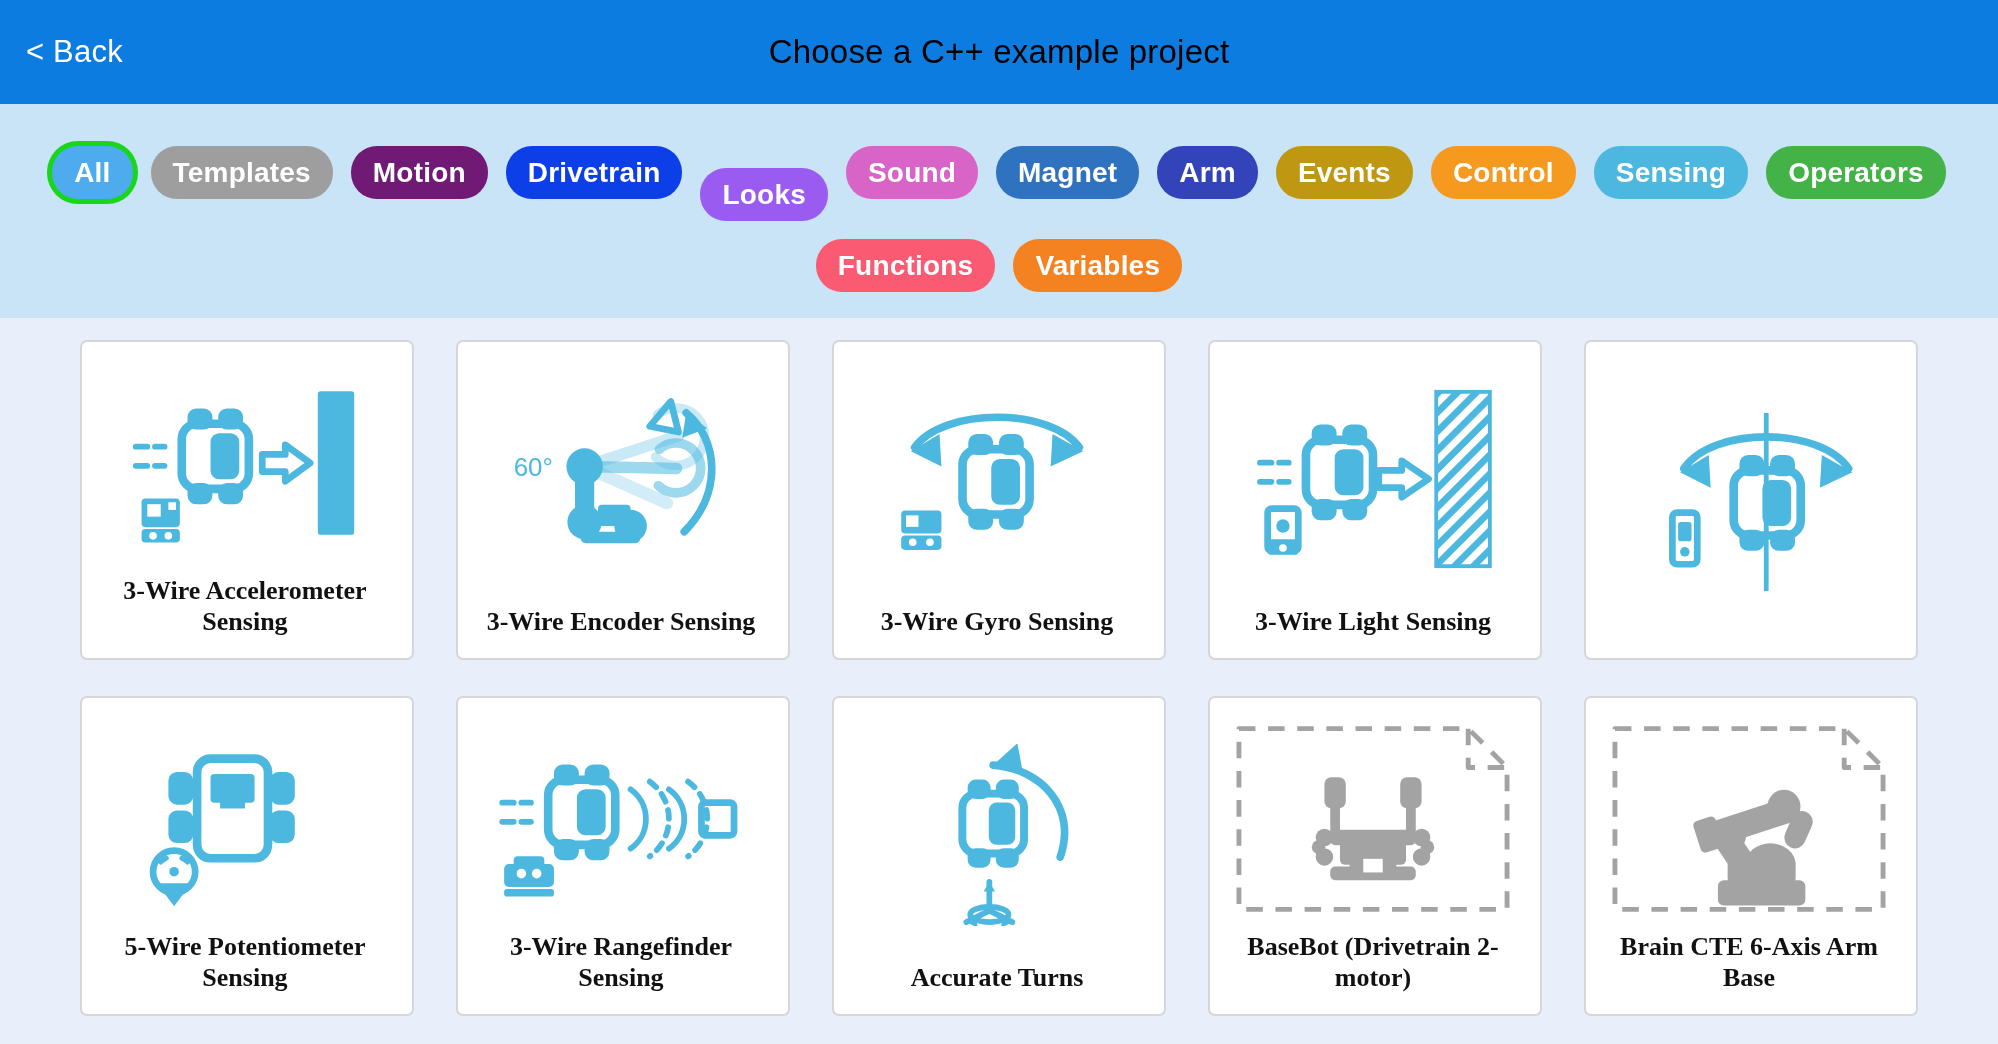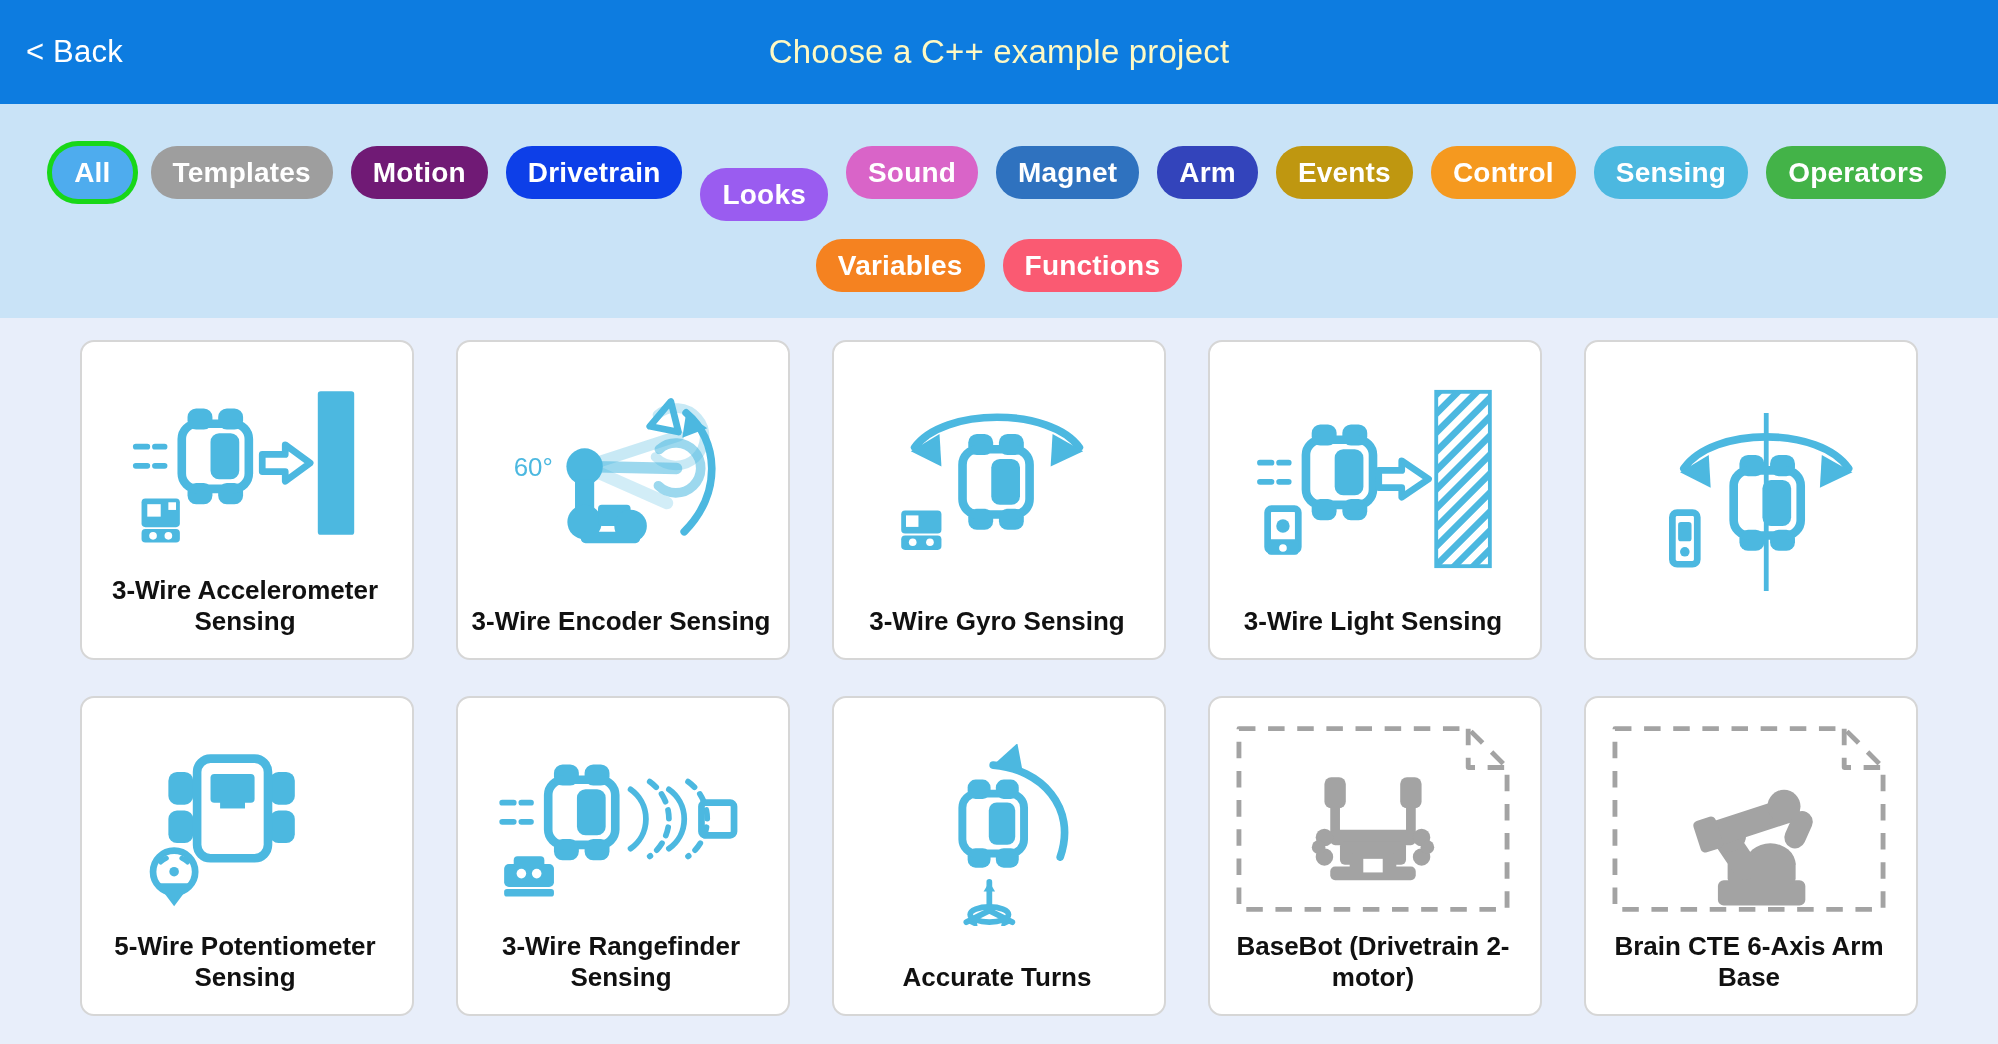--- a/index.html
+++ b/index.html
@@ -29,21 +29,21 @@
     font-size: 31px;
     font-weight: 400;
     letter-spacing: .2px;
     cursor: pointer;
     padding: 6px 10px;
     white-space: nowrap;
   }
   .topbar-title {
     width: 100%;
     text-align: center;
-    color: #fef9c3;
+    color: #000000;
     font-size: 33px;
     font-weight: 400;
     letter-spacing: .2px;
   }
 
   
   .filterbar {
     background: #c9e3f7;
     padding: 20px 24px 26px 24px;
     min-height: 206px;
@@ -81,21 +81,21 @@
   }
   .grid {
     display: grid;
     grid-template-columns: repeat(5, 1fr);
     column-gap: 42px;
     row-gap: 36px;
   }
   .card {
     background: #ffffff;
     border: 2px solid #d6d6d6;
-    border-radius: 14px;
+    border-radius: 7px;
     height: 320px;
     display: flex;
     flex-direction: column;
     align-items: center;
     justify-content: flex-start;
     padding: 14px 12px 10px 8px;
     cursor: pointer;
     overflow: hidden;
   }
   .card-art {
@@ -109,20 +109,21 @@
   .card-art svg { display: block; }
   .card-title {
     flex: 0 0 auto;
     text-align: center;
     font-size: 26px;
     font-weight: bold;
     color: #111111;
     line-height: 1.22;
     padding: 4px 2px 10px 2px;
     max-width: 100%;
+    font-family: Liberation Serif, serif;
   }
 </style>
 </head>
 <body>
 
 <div class="topbar">
   <div class="back-btn">&lt; Back</div>
   <div class="topbar-title">Choose a C++ example project</div>
 </div>
 
@@ -133,22 +134,22 @@
       <div class="chip" style="background: #701a75;"><span>Motion</span></div>
       <div class="chip" style="background: rgb(13, 63, 232);"><span>Drivetrain</span></div>
       <div class="chip" style="background: rgb(154, 92, 240); margin-top: 44px;"><span>Looks</span></div>
       <div class="chip" style="background: rgb(217, 100, 200);"><span>Sound</span></div>
       <div class="chip" style="background: rgb(47, 114, 191);"><span>Magnet</span></div>
       <div class="chip" style="background: rgb(51, 68, 187);"><span>Arm</span></div>
       <div class="chip" style="background: rgb(191, 151, 16);"><span>Events</span></div>
       <div class="chip" style="background: rgb(245, 153, 31);"><span>Control</span></div>
       <div class="chip" style="background: rgb(76, 184, 224);"><span>Sensing</span></div>
       <div class="chip" style="background: rgb(67, 179, 72);"><span>Operators</span></div>
+      <div class="chip" style="background: rgb(250, 90, 114);"><span>Functions</span></div>
       <div class="chip" style="background: rgb(245, 130, 32);"><span>Variables</span></div>
-      <div class="chip" style="background: rgb(250, 90, 114);"><span>Functions</span></div>
     </div>
 </div>
 
 <div class="content">
   <div class="grid" id="card-grid">
       <div class="card">
         <div class="card-art">
   <svg viewBox="0 0 260 190" width="250" height="182">
 
   <g stroke="#4cb8e0" stroke-width="6" stroke-linecap="round">

